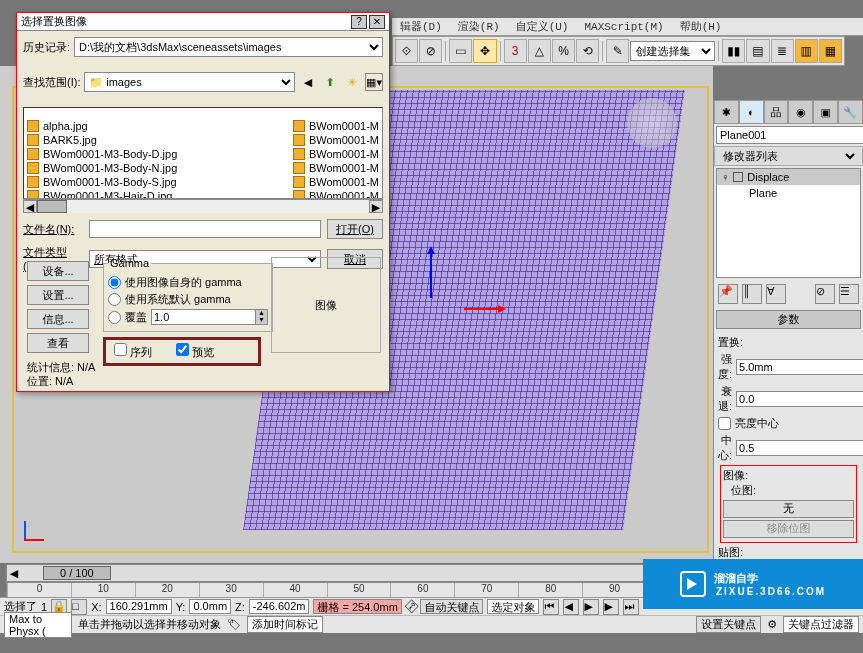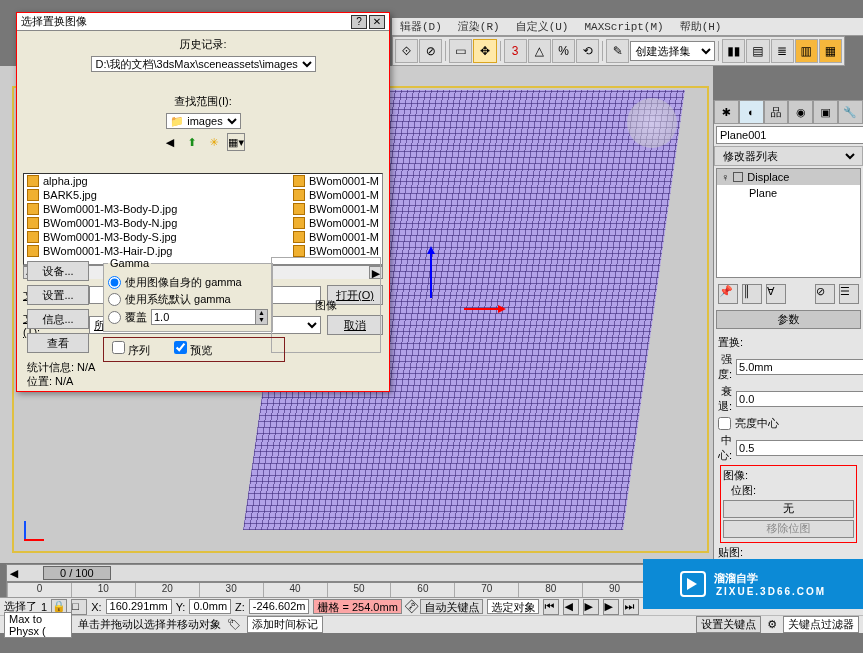--- a/index.html
+++ b/index.html
@@ -68,45 +68,45 @@
 .status1 .mini { width:16px; height:16px; border:1px solid #888; background:#ddd;}
 .status2 { position:absolute; bottom:20px; left:0; right:0; height:18px; background:#e5e5e5; display:flex; align-items:center; gap:6px; padding:0 4px; border-top:1px solid #bbb;}
 .status2 .box { border:1px solid #888; background:#fff; padding:0 4px; flex:0 0 auto;}
 
 
 .dialog { position:absolute; top:12px; left:16px; width:374px; height:380px; background:#ece9d8; border:1px solid red; box-shadow:2px 2px 6px rgba(0,0,0,.4); }
 .titlebar { height:18px; background:#fff; border-bottom:1px solid #888; display:flex; align-items:center; padding:0 4px;}
 .titlebar .sp { flex:1; }
 .titlebar .wbtn { width:16px; height:14px; border:1px solid #333; background:#ccc; margin-left:2px; text-align:center; line-height:12px; font-size:10px;}
 .dlgbody { padding:6px; }
-.histrow, .lookrow { display:flex; align-items:center; gap:4px; margin-bottom:22px;flex-direction:column; }
+.histrow, .lookrow { display:flex; align-items:center; gap:4px; margin-bottom:15px; }
 .histrow select, .lookrow select { flex:1; height:20px; border:1px solid #888; background:#fff; }
 .toolicons { display:flex; gap:4px; }
 .toolicons .ic { width:18px; height:18px; border:1px solid transparent; display:flex; align-items:center; justify-content:center;}
 .filelist { height:92px; border:1px inset #888; background:#fff; overflow:auto; display:flex; }
-.fcol { flex:1; }
+.fcol { flex:1;margin-top:11px; }
 .fitem { display:flex; align-items:center; gap:4px; padding:1px 3px; white-space:nowrap;}
 .ficon { width:12px; height:12px; background:#f0b030; border:1px solid #b07000;}
 .hscroll { height:14px; background:#ddd; border-top:1px solid #888; display:flex;}
 .hscroll .ar { width:14px; border:1px solid #888; text-align:center;}
 .hscroll .tr { flex:1; background:#eee;}
 .hscroll .th { width:30px; height:100%; background:#bbb; border:1px solid #666;}
 .fnrow { display:flex; align-items:center; gap:6px; margin:6px 0;text-decoration:underline;}
 .fnrow label { width:60px; }
 .fnrow input, .fnrow select { flex:1; height:18px; border:1px solid #888; background:#fff;}
 .dbtn { width:56px; height:20px; border:1px solid #888; background:#ddd; text-align:center; line-height:18px;}
 .leftbtns { position:absolute; left:10px; top:248px; display:flex; flex-direction:column; gap:4px;}
 .leftbtns .dbtn { width:62px;}
 .gamma { position:absolute; left:86px; top:244px; width:170px; border:1px solid #aaa; padding:4px; background:#ece9d8;}
 .gamma legend { font-size:11px; padding:0 2px;}
 .gamma .r { display:flex; align-items:center; gap:4px; margin:2px 0;}
 .gamma input[type=radio]{ margin:0;}
 .gamma .sp input { width:50px; height:16px;}
 .preview { position:absolute; left:254px; top:244px; width:110px; height:96px; border:1px solid #aaa; display:flex; align-items:center; justify-content:center;}
-.chkrow { position:absolute; left:86px; top:324px; width:182px; display:flex; align-items:center; gap:24px; border:1px solid #7f1d1d; padding:3px 8px;}
+.chkrow { position:absolute; left:86px; top:324px; width:158px; display:flex; align-items:center; gap:24px; border:3px solid #7f1d1d; padding:3px 8px;}
 .statline { position:absolute; left:10px; bottom:16px; }
 .statline2 { position:absolute; left:10px; bottom:2px; }
 
 
 .brand { position:absolute; right:0; bottom:44px; width:220px; height:50px; background:#0c8ad6; display:flex; align-items:center; justify-content:center; gap:8px; color:#fff; font-size:18px; font-weight:bold;}
 .brand .play { width:26px; height:26px; border:2px solid #fff; border-radius:4px; display:flex; align-items:center; justify-content:center;}
 .brand .play::after { content:""; border:6px solid transparent; border-left:10px solid #fff; margin-left:4px;}
 .brand .sub { font-size:10px; letter-spacing:2px; margin-left:2px;}
 
 .key-icon { font-size: 14px; transform: rotate(45deg); }

